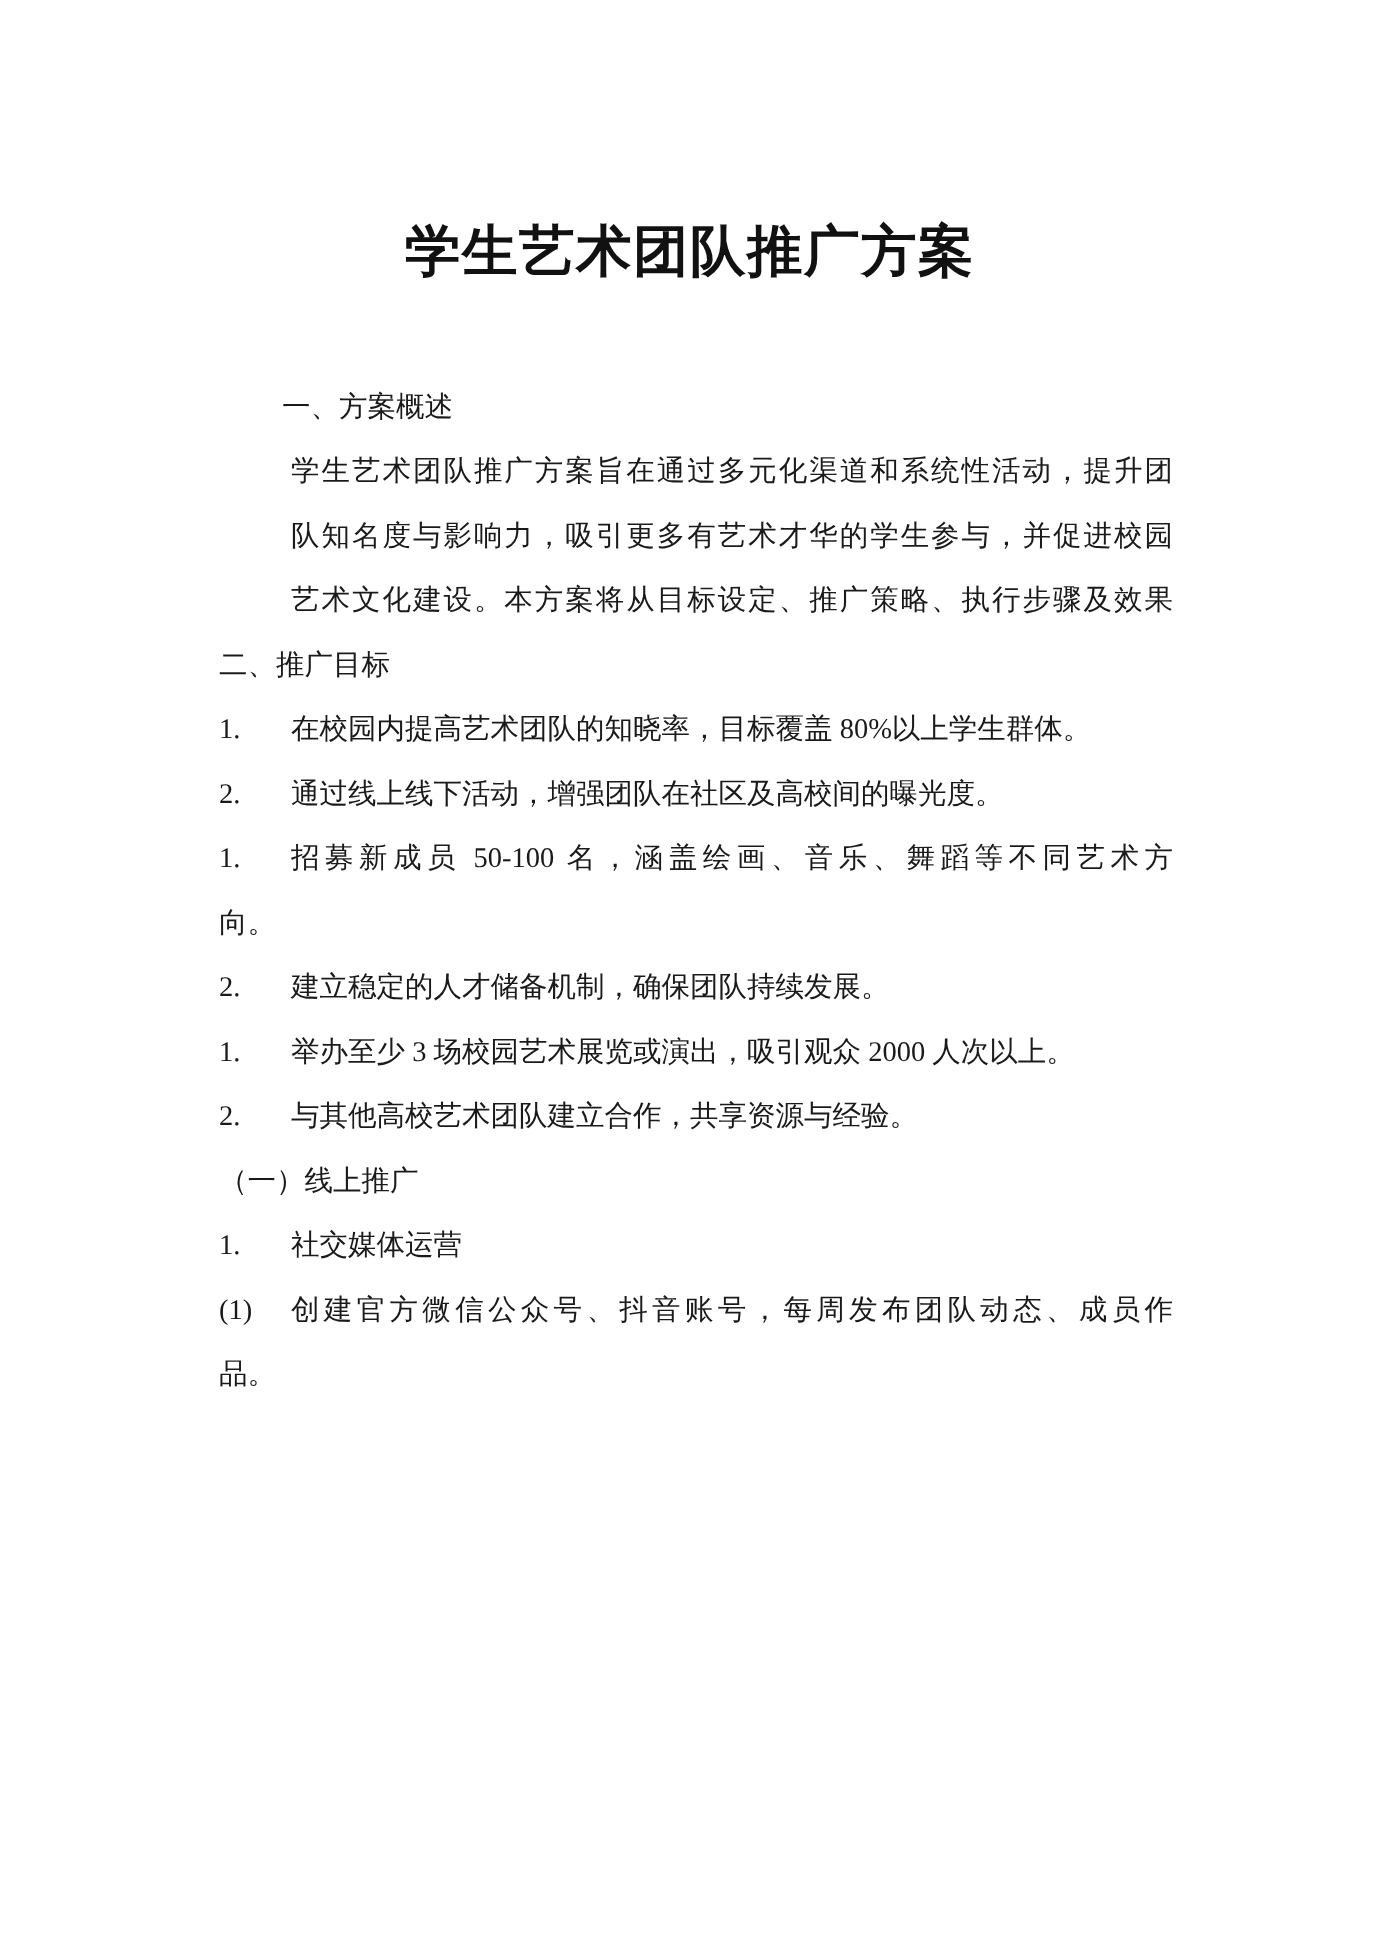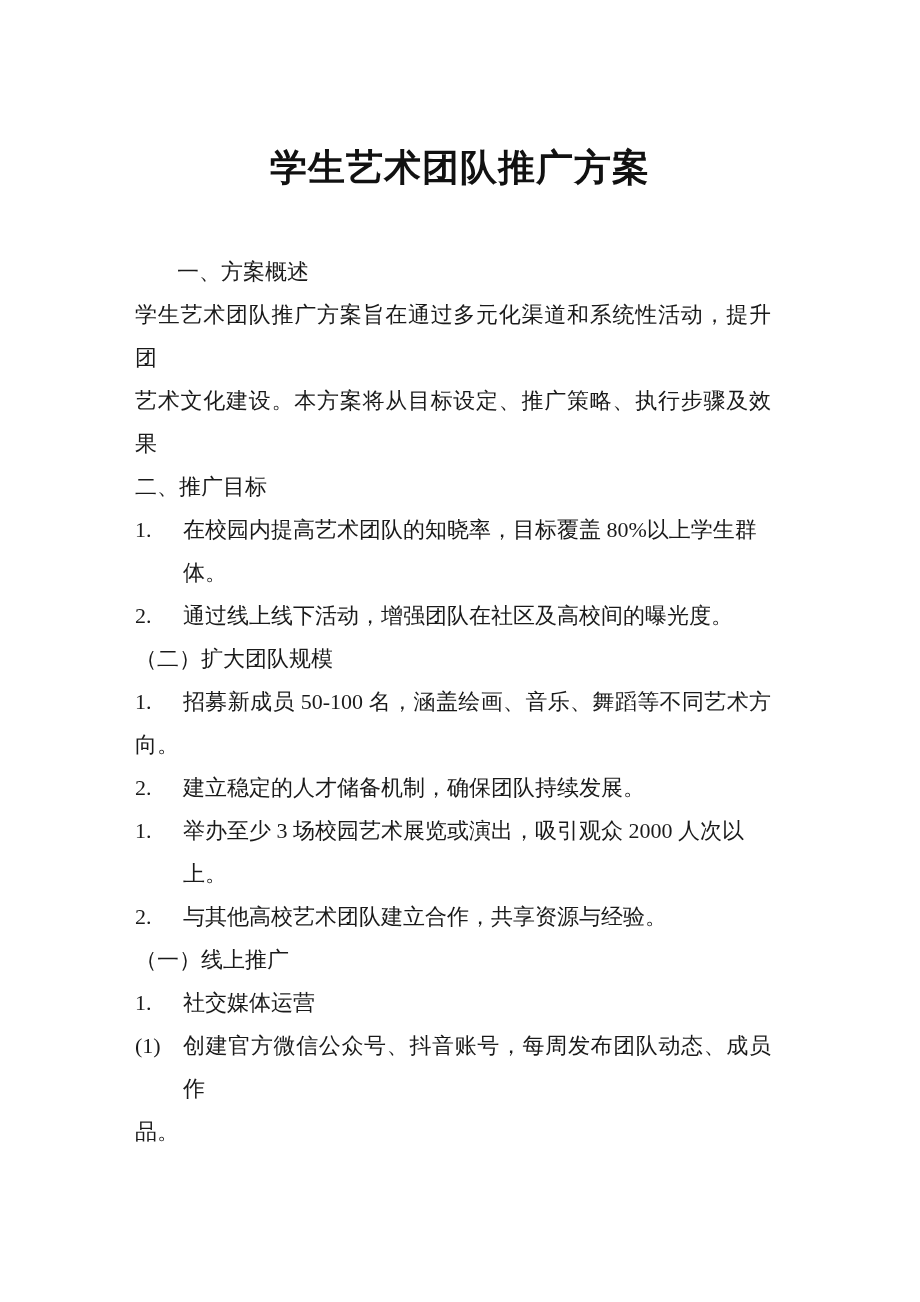--- a/index.html
+++ b/index.html
@@ -21,36 +21,37 @@
     font-family: "Liberation Sans", "DejaVu Sans", sans-serif;
     font-weight: 700;
     font-size: 37px;
     line-height: 56px;
     letter-spacing: 1px;
     color: #111111;
   }
   .doc-body {
     position: absolute;
     top: 250px;
-    left: 135px;
+    left: 146px;
     width: 636px;
-    font-size: 22px;
+    font-size: 19px;
   }
   .line {
     min-height: 43px;
     line-height: 43px;
   }
   .line .txt { display: block; }
   
   .line.indent .txt { text-indent: 42px; }
   
   .line.fill .txt {
     text-align: justify;
     text-align-last: justify;
     text-justify: inter-character;
+    margin-left: 48px;
   }
   
   .line.num, .line.num-fill { display: flex; }
   .line.num .num, .line.num-fill .num {
     flex: 0 0 48px;
     width: 48px;
   }
   .line.num .txt, .line.num-fill .txt { flex: 1; }
   .line.num-fill .txt {
     text-align: justify;
@@ -67,37 +68,37 @@
     <div class="line indent">
 
     <span class="txt">一、方案概述</span>
   </div>
     <div class="line fill">
 
     <span class="txt">学生艺术团队推广方案旨在通过多元化渠道和系统性活动，提升团</span>
   </div>
     <div class="line fill">
 
+    <span class="txt">队知名度与影响力，吸引更多有艺术才华的学生参与，并促进校园</span>
+  </div>
+    <div class="line fill">
+
     <span class="txt">艺术文化建设。本方案将从目标设定、推广策略、执行步骤及效果</span>
   </div>
     <div class="line plain">
 
     <span class="txt">二、推广目标</span>
   </div>
     <div class="line num">
     <span class="num">1.</span>
     <span class="txt">在校园内提高艺术团队的知晓率，目标覆盖 80%以上学生群体。</span>
   </div>
     <div class="line num">
     <span class="num">2.</span>
     <span class="txt">通过线上线下活动，增强团队在社区及高校间的曝光度。</span>
-  </div>
-    <div class="line plain">
-
-    <span class="txt">（二）扩大团队规模</span>
   </div>
     <div class="line num-fill">
     <span class="num">1.</span>
     <span class="txt">招募新成员 50-100 名，涵盖绘画、音乐、舞蹈等不同艺术方</span>
   </div>
     <div class="line plain">
 
     <span class="txt">向。</span>
   </div>
     <div class="line num">

